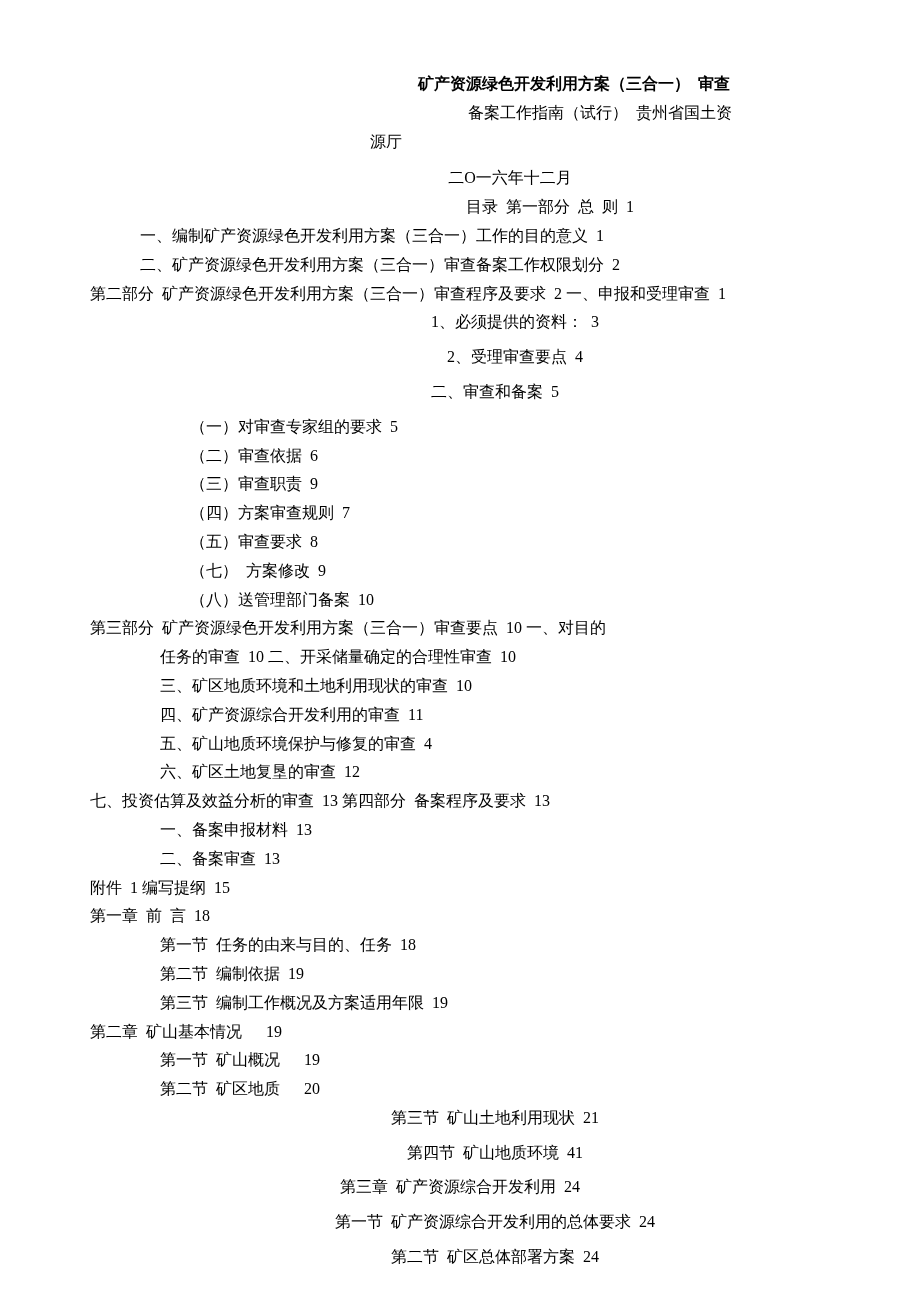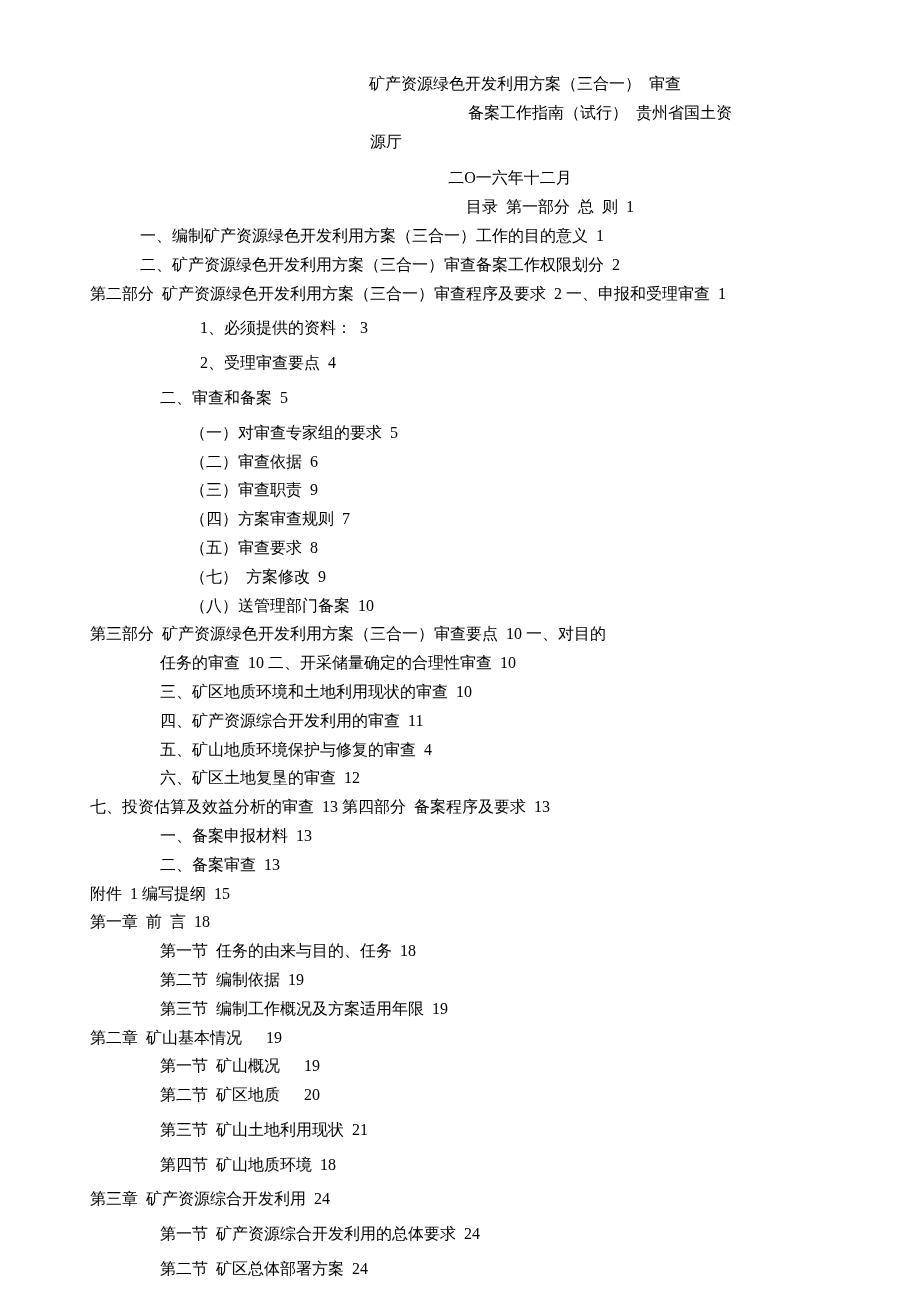--- a/index.html
+++ b/index.html
@@ -16,22 +16,23 @@
       width: 920px;
       padding: 70px 90px 40px 90px;
     }
     .title-block {
       text-align: center;
       margin-bottom: 8px;
     }
     .title-line1 {
       padding-left: 150px;
       padding-right: 100px;
-      text-align: center;
+      text-align: right;
       margin-left: 80px;
+      font-weight: bold;
     }
     .title-line2 {
       padding-left: 200px;
       text-align: center;
       margin-left: 80px;
     }
     .title-line3 {
       padding-left: 200px;
       text-align: left;
       margin-left: 80px;
@@ -53,22 +54,22 @@
     .indent-2b {
       padding-left: 100px;
     }
     .no-indent {
       padding-left: 0;
     }
     .indent-section {
       padding-left: 70px;
     }
     .spaced {
-      margin-top: 6px;
       margin-bottom: 6px;
+      text-align: center;
     }
     p {
       white-space: pre-wrap;
     }
   </style>
 </head>
 <body>
 
 <div class="title-block">
   <p class="title-line1">矿产资源绿色开发利用方案（三合一）  审查</p>
@@ -104,17 +105,17 @@
     <p class="indent-section">二、备案审查  13</p>
     <p class="no-indent">附件  1 编写提纲  15</p>
     <p class="no-indent">第一章  前  言  18</p>
     <p class="indent-section">第一节  任务的由来与目的、任务  18</p>
     <p class="indent-section">第二节  编制依据  19</p>
     <p class="indent-section">第三节  编制工作概况及方案适用年限  19</p>
     <p class="no-indent">第二章  矿山基本情况      19</p>
     <p class="indent-section">第一节  矿山概况      19</p>
     <p class="indent-section">第二节  矿区地质      20</p>
     <p class="indent-section spaced">第三节  矿山土地利用现状  21</p>
-    <p class="indent-section spaced">第四节  矿山地质环境  18</p>
+    <p class="indent-section spaced">第四节  矿山地质环境  41</p>
     <p class="no-indent spaced">第三章  矿产资源综合开发利用  24</p>
     <p class="indent-section spaced">第一节  矿产资源综合开发利用的总体要求  24</p>
     <p class="indent-section spaced">第二节  矿区总体部署方案  24</p>
   </div>
 
 </body></html>

